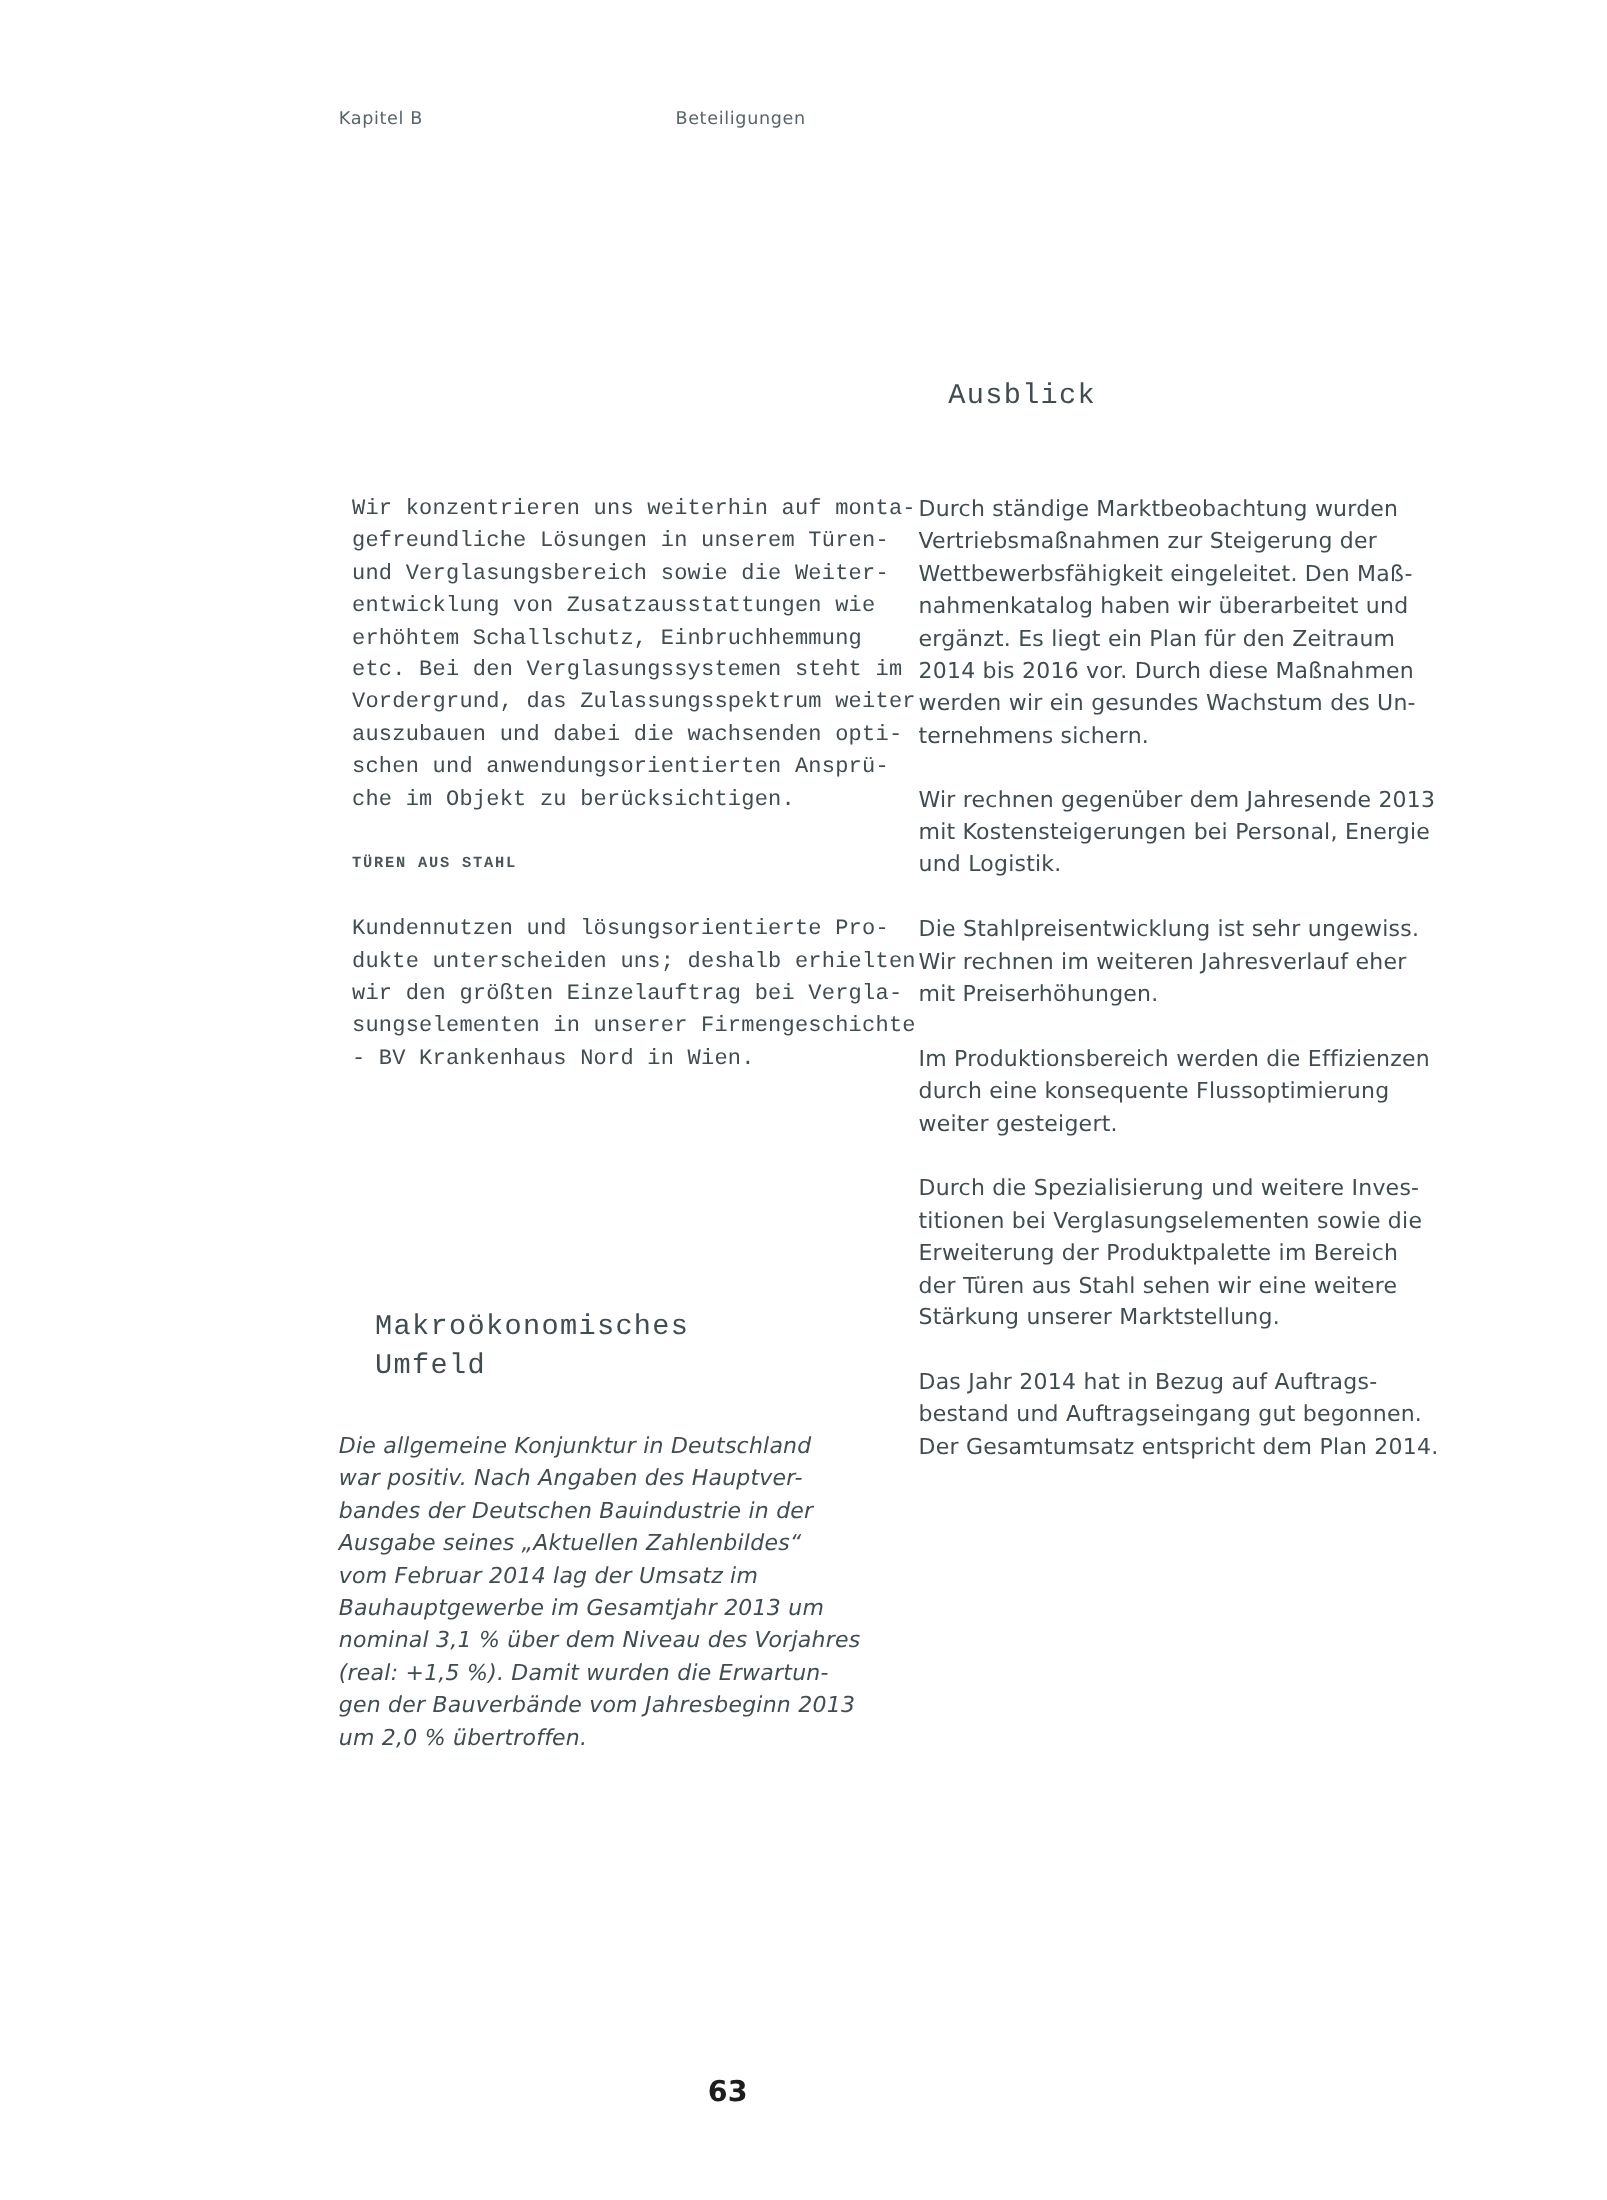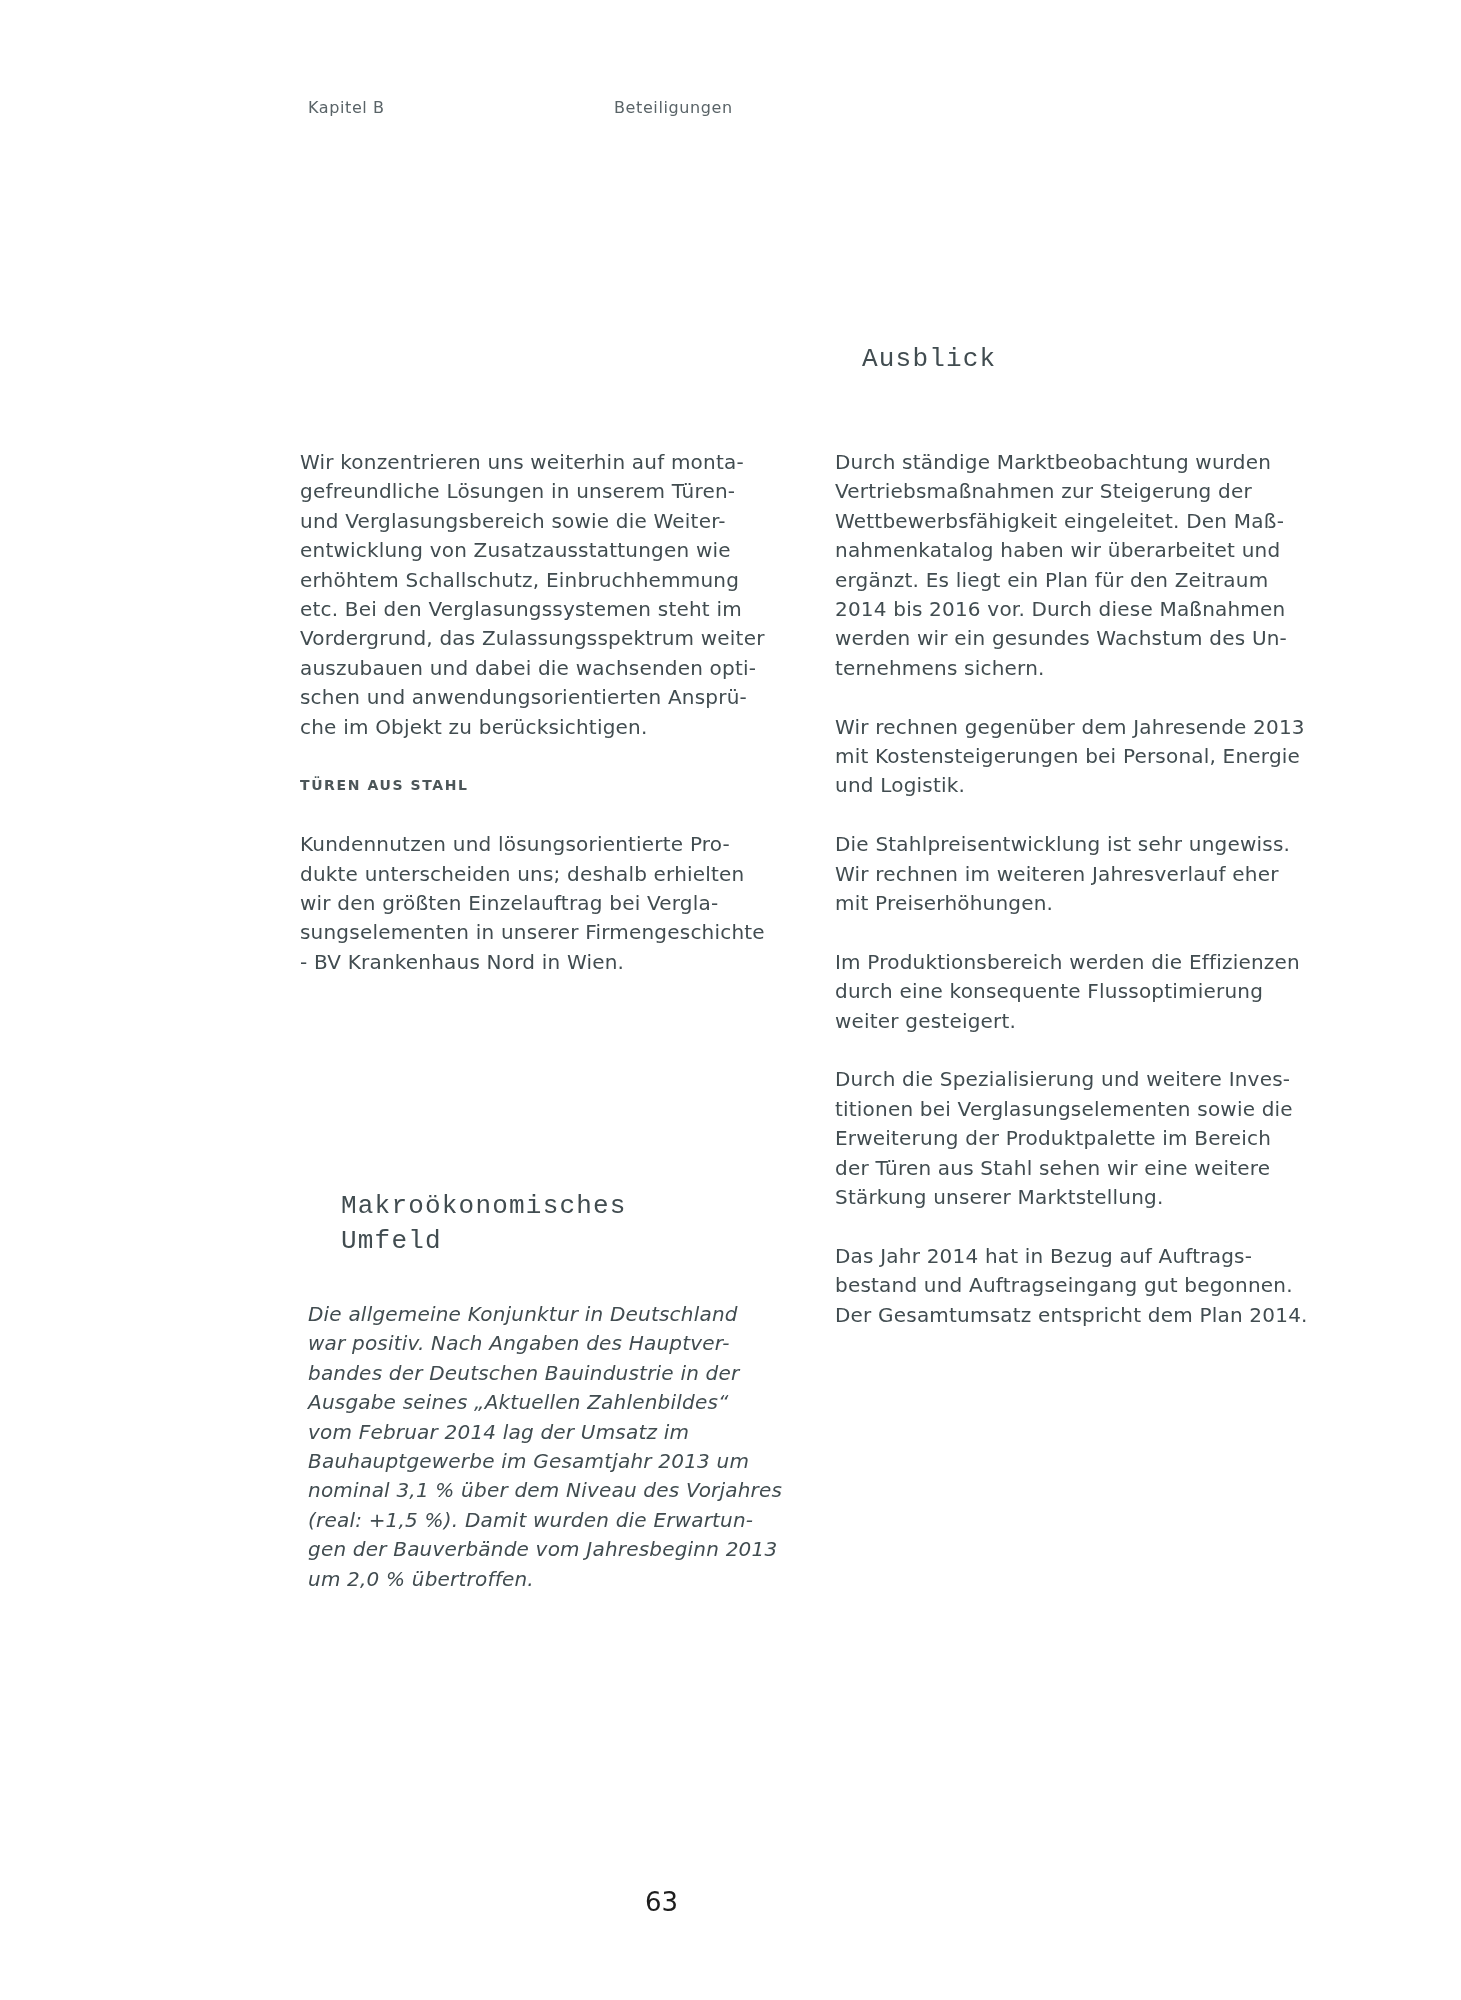--- a/index.html
+++ b/index.html
@@ -33,21 +33,21 @@
       line-height: 29.4px;
       letter-spacing: 0.2px;
       color: #414c50;
     }
     .col p {
       margin: 0;
       white-space: pre-line;
     }
     .para-gap { height: 29.4px; }
 
-    #col-left { left: 300px; top: 448px; }
+    #col-left { left: 320px; top: 448px; font-family: Liberation Mono, monospace; }
     #col-right { left: 835px; top: 448px; }
 
     .subhead {
       font-size: 14px;
       font-weight: bold;
       letter-spacing: 1.6px;
       color: #4c5659;
       line-height: 29.4px;
     }
 
@@ -67,20 +67,21 @@
     #col-left-bottom { left: 308px; top: 1300px; font-style: italic; }
 
     #page-number {
       position: absolute;
       left: 0;
       width: 1323px;
       top: 1887px;
       text-align: center;
       font-size: 26px;
       color: #1d1d1d;
+      font-weight: bold;
     }
   </style>
 </head>
 <body>
 
 <div id="head-chapter" class="running-head">Kapitel B</div>
 <div id="head-section" class="running-head">Beteiligungen</div>
 
 <h2 id="title-ausblick" class="section-title">Ausblick</h2>
 

